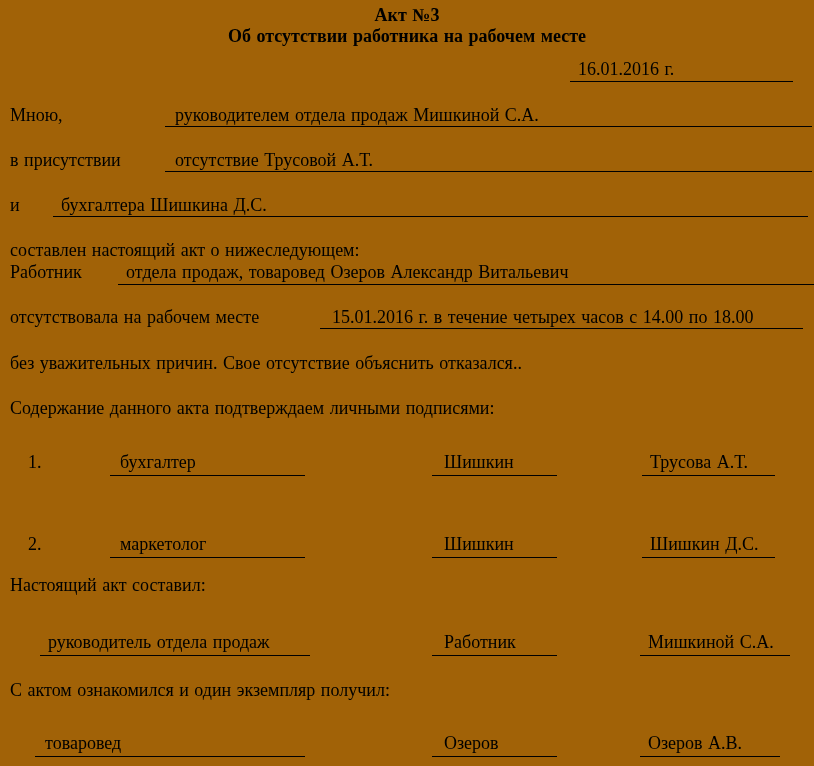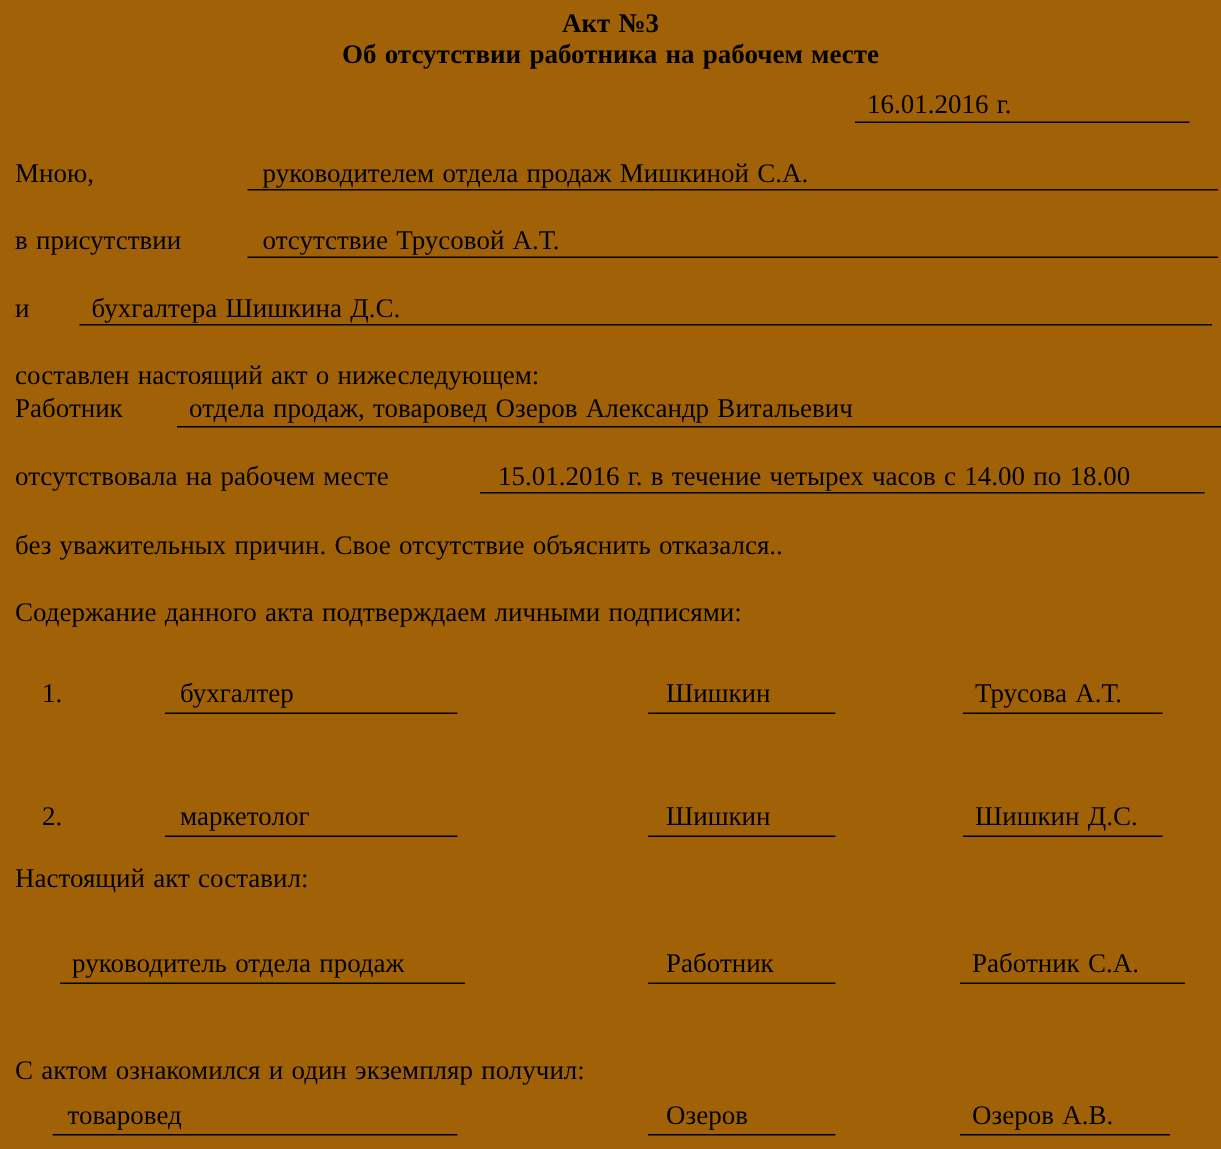--- a/index.html
+++ b/index.html
@@ -85,24 +85,24 @@
     <span class="field" style="left:110px;width:195px;padding-left:10px;">маркетолог</span>
     <span class="field" style="left:432px;width:125px;padding-left:12px;">Шишкин</span>
     <span class="field" style="left:642px;width:133px;padding-left:8px;">Шишкин Д.С.</span>
   </div>
 
   <div class="para" style="left:10px;top:574px;">Настоящий акт составил:</div>
 
   <div class="row" style="top:631px;height:25px;">
     <span class="field" style="left:40px;width:270px;padding-left:8px;">руководитель отдела продаж</span>
     <span class="field" style="left:432px;width:125px;padding-left:12px;">Работник</span>
-    <span class="field" style="left:640px;width:150px;padding-left:8px;">Работник С.А.</span>
+    <span class="field" style="left:640px;width:150px;padding-left:8px;">Мишкиной С.А.</span>
   </div>
 
-  <div class="para" style="left:10px;top:702px;text-align:right;">С актом ознакомился и один экземпляр получил:</div>
+  <div class="para" style="left:10px;top:679px;text-align:right;">С актом ознакомился и один экземпляр получил:</div>
 
   <div class="row" style="top:732px;height:25px;">
     <span class="field" style="left:35px;width:270px;padding-left:10px;">товаровед</span>
     <span class="field" style="left:432px;width:125px;padding-left:12px;">Озеров</span>
     <span class="field" style="left:640px;width:140px;padding-left:8px;">Озеров А.В.</span>
   </div>
 
 </div>
 
 </body></html>

